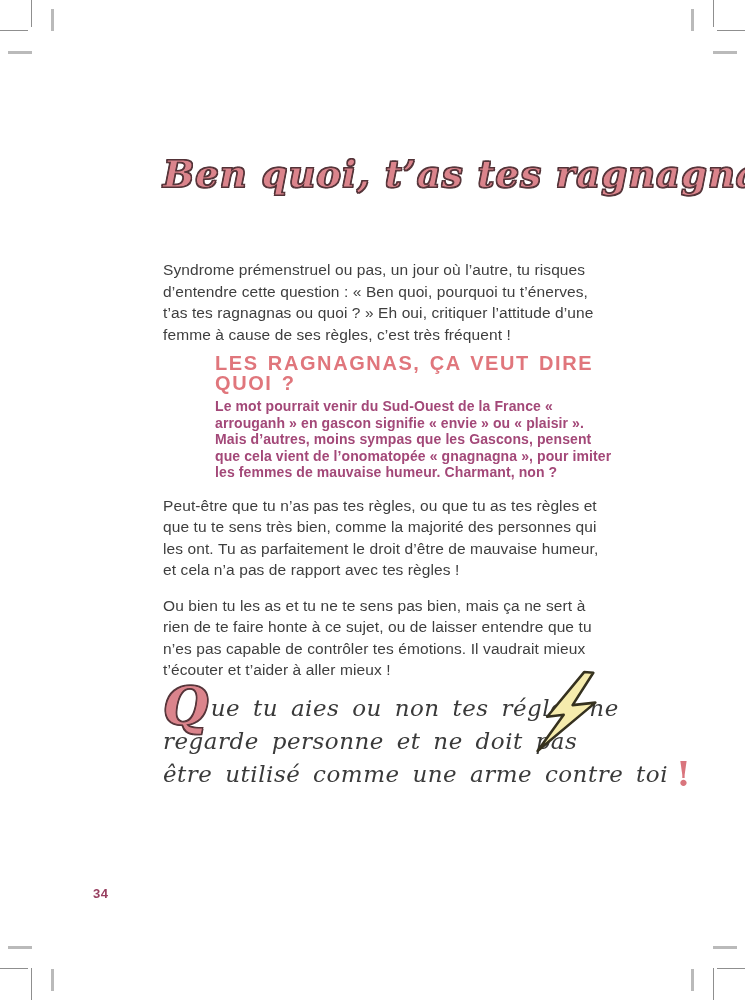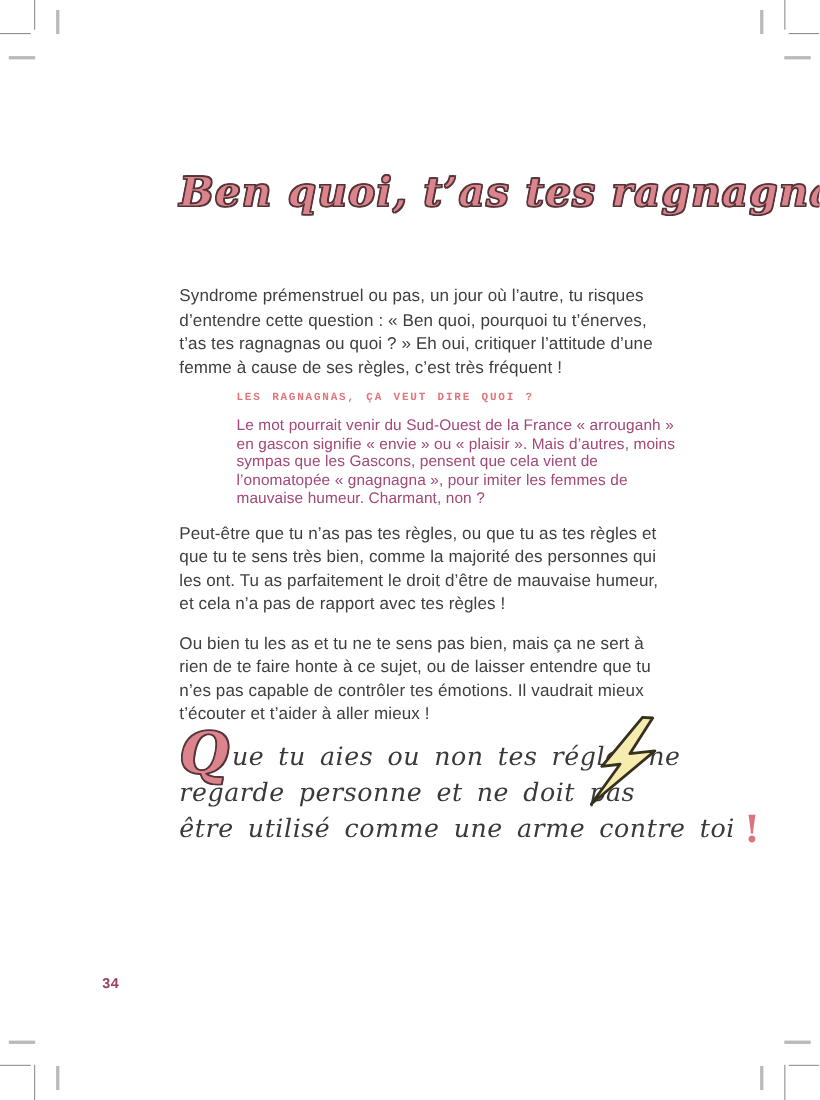--- a/index.html
+++ b/index.html
@@ -29,27 +29,27 @@
                 -1px 1px 0 var(--title_outline), 1px 1px 0 var(--title_outline);
     white-space:nowrap;
   }
   .para{
     margin-top:14px; font-size:15.5px; line-height:21.5px; color:var(--body_text);
     letter-spacing:0.1px;
   }
   .para.first{margin-top:49px;}
   .infobox{margin-top:8px; margin-left:52px; width:400px;}
   .infobox-heading{
-    font-size:10px; line-height:20px; color:var(--heading_pink);
+    font-size:20px; line-height:20px; color:var(--heading_pink);
     letter-spacing:1.6px; word-spacing:2px; font-weight:bold;
-    font-family:Liberation Mono, monospace;
+    font-family:Liberation Sans, sans-serif;
   }
   .infobox-body{
     margin-top:5px; font-size:14px; line-height:16.5px; color:var(--box_text);
-    font-weight:normal; letter-spacing:0.1px;
+    font-weight:bold; letter-spacing:0.1px;
   }
   .handnote{
     position:relative; margin-top:10px; height:120px;
     font-family:"DejaVu Serif", serif; font-style:italic;
     font-size:23px; line-height:33px; color:var(--ink);
     letter-spacing:0.5px; word-spacing:5px; white-space:nowrap;
   }
   .handnote .big-q{
     display:inline-block; font-size:52px; line-height:30px; vertical-align:-8px;
     font-weight:bold; color:var(--title_pink);

